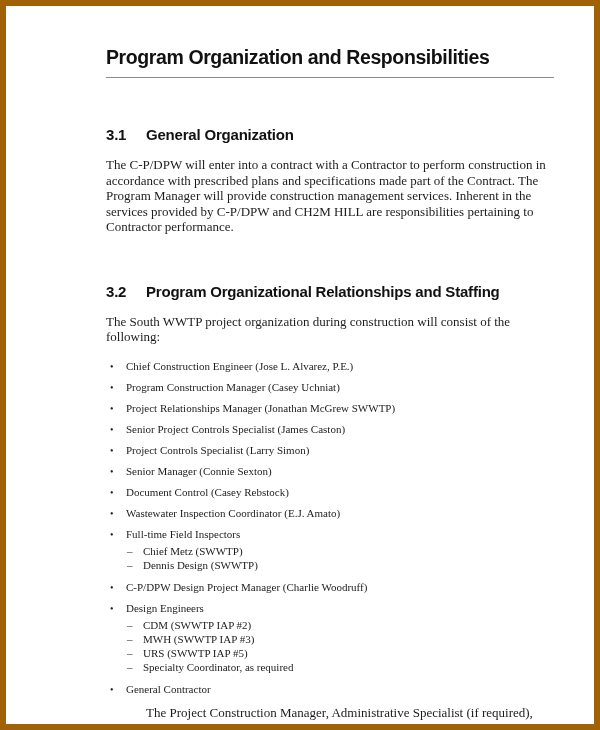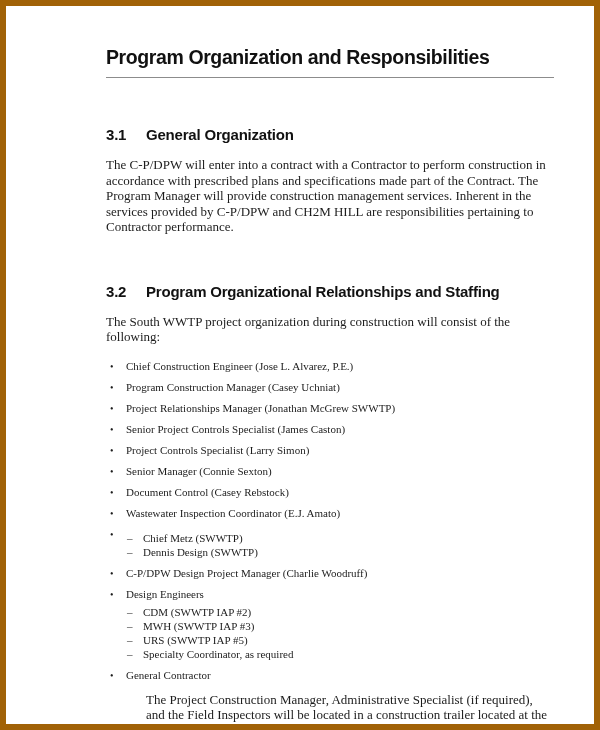--- a/index.html
+++ b/index.html
@@ -148,20 +148,21 @@
   </li>
 
   <li class="staff-item">
     <span class="glyph">•</span>
     <span class="item-text">Wastewater Inspection Coordinator (E.J. Amato)</span>
 
   </li>
 
   <li class="staff-item">
     <span class="glyph">•</span>
+    <span class="item-text">Full-time Field Inspectors</span>
     <ul class="sub-list">
   <li class="sub-item">
     <span class="glyph">–</span>
     <span class="item-text">Chief Metz (SWWTP)</span>
   </li>
 
   <li class="sub-item">
     <span class="glyph">–</span>
     <span class="item-text">Dennis Design (SWWTP)</span>
   </li>

